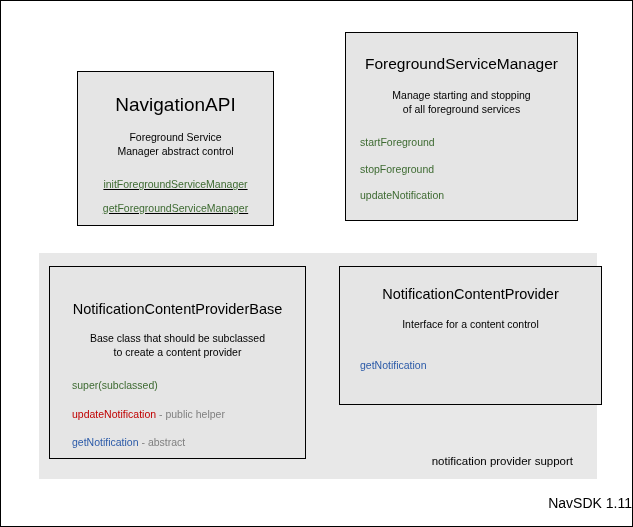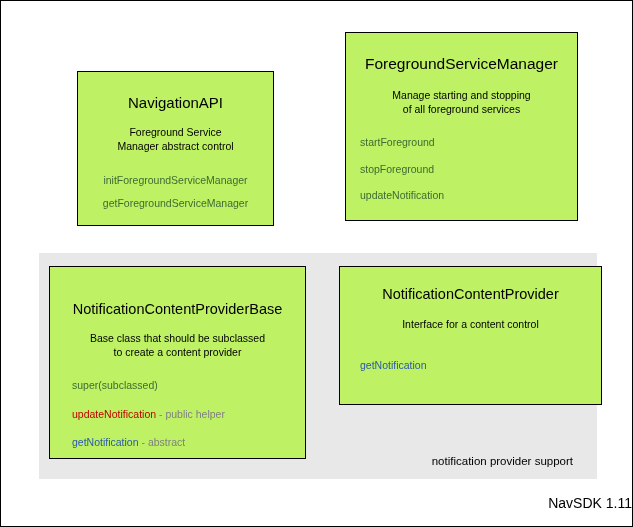--- a/index.html
+++ b/index.html
@@ -19,26 +19,26 @@
     border: 1px solid #000000;
     background: #ffffff;
     overflow: hidden;
   }
 
   
   .class-box {
     position: absolute;
     box-sizing: border-box;
     border: 1px solid #000000;
-    background: #bef264;
+    background: #e5e5e5;
   }
   .class-title {
     text-align: center;
     color: #000000;
-    font-size: 15px;
+    font-size: 19px;
     line-height: 1.15;
     white-space: nowrap;
   }
   .class-desc {
     text-align: center;
     color: #000000;
     font-size: 10.5px;
     line-height: 1.35;
   }
   .member-list {
@@ -61,20 +61,21 @@
     left: 76px;
     top: 70px;
     width: 197px;
     height: 155px;
   }
   #box-navigation-api .class-title { margin-top: 22px; }
   #box-navigation-api .class-desc  { margin-top: 14px; }
   #box-navigation-api .member-list {
     margin-top: 20px;
     text-align: center;
+    text-decoration: underline;
   }
   #box-navigation-api .member { margin-bottom: 11px; }
 
   
   #box-foreground-service-manager {
     left: 344px;
     top: 31px;
     width: 233px;
     height: 189px;
   }

